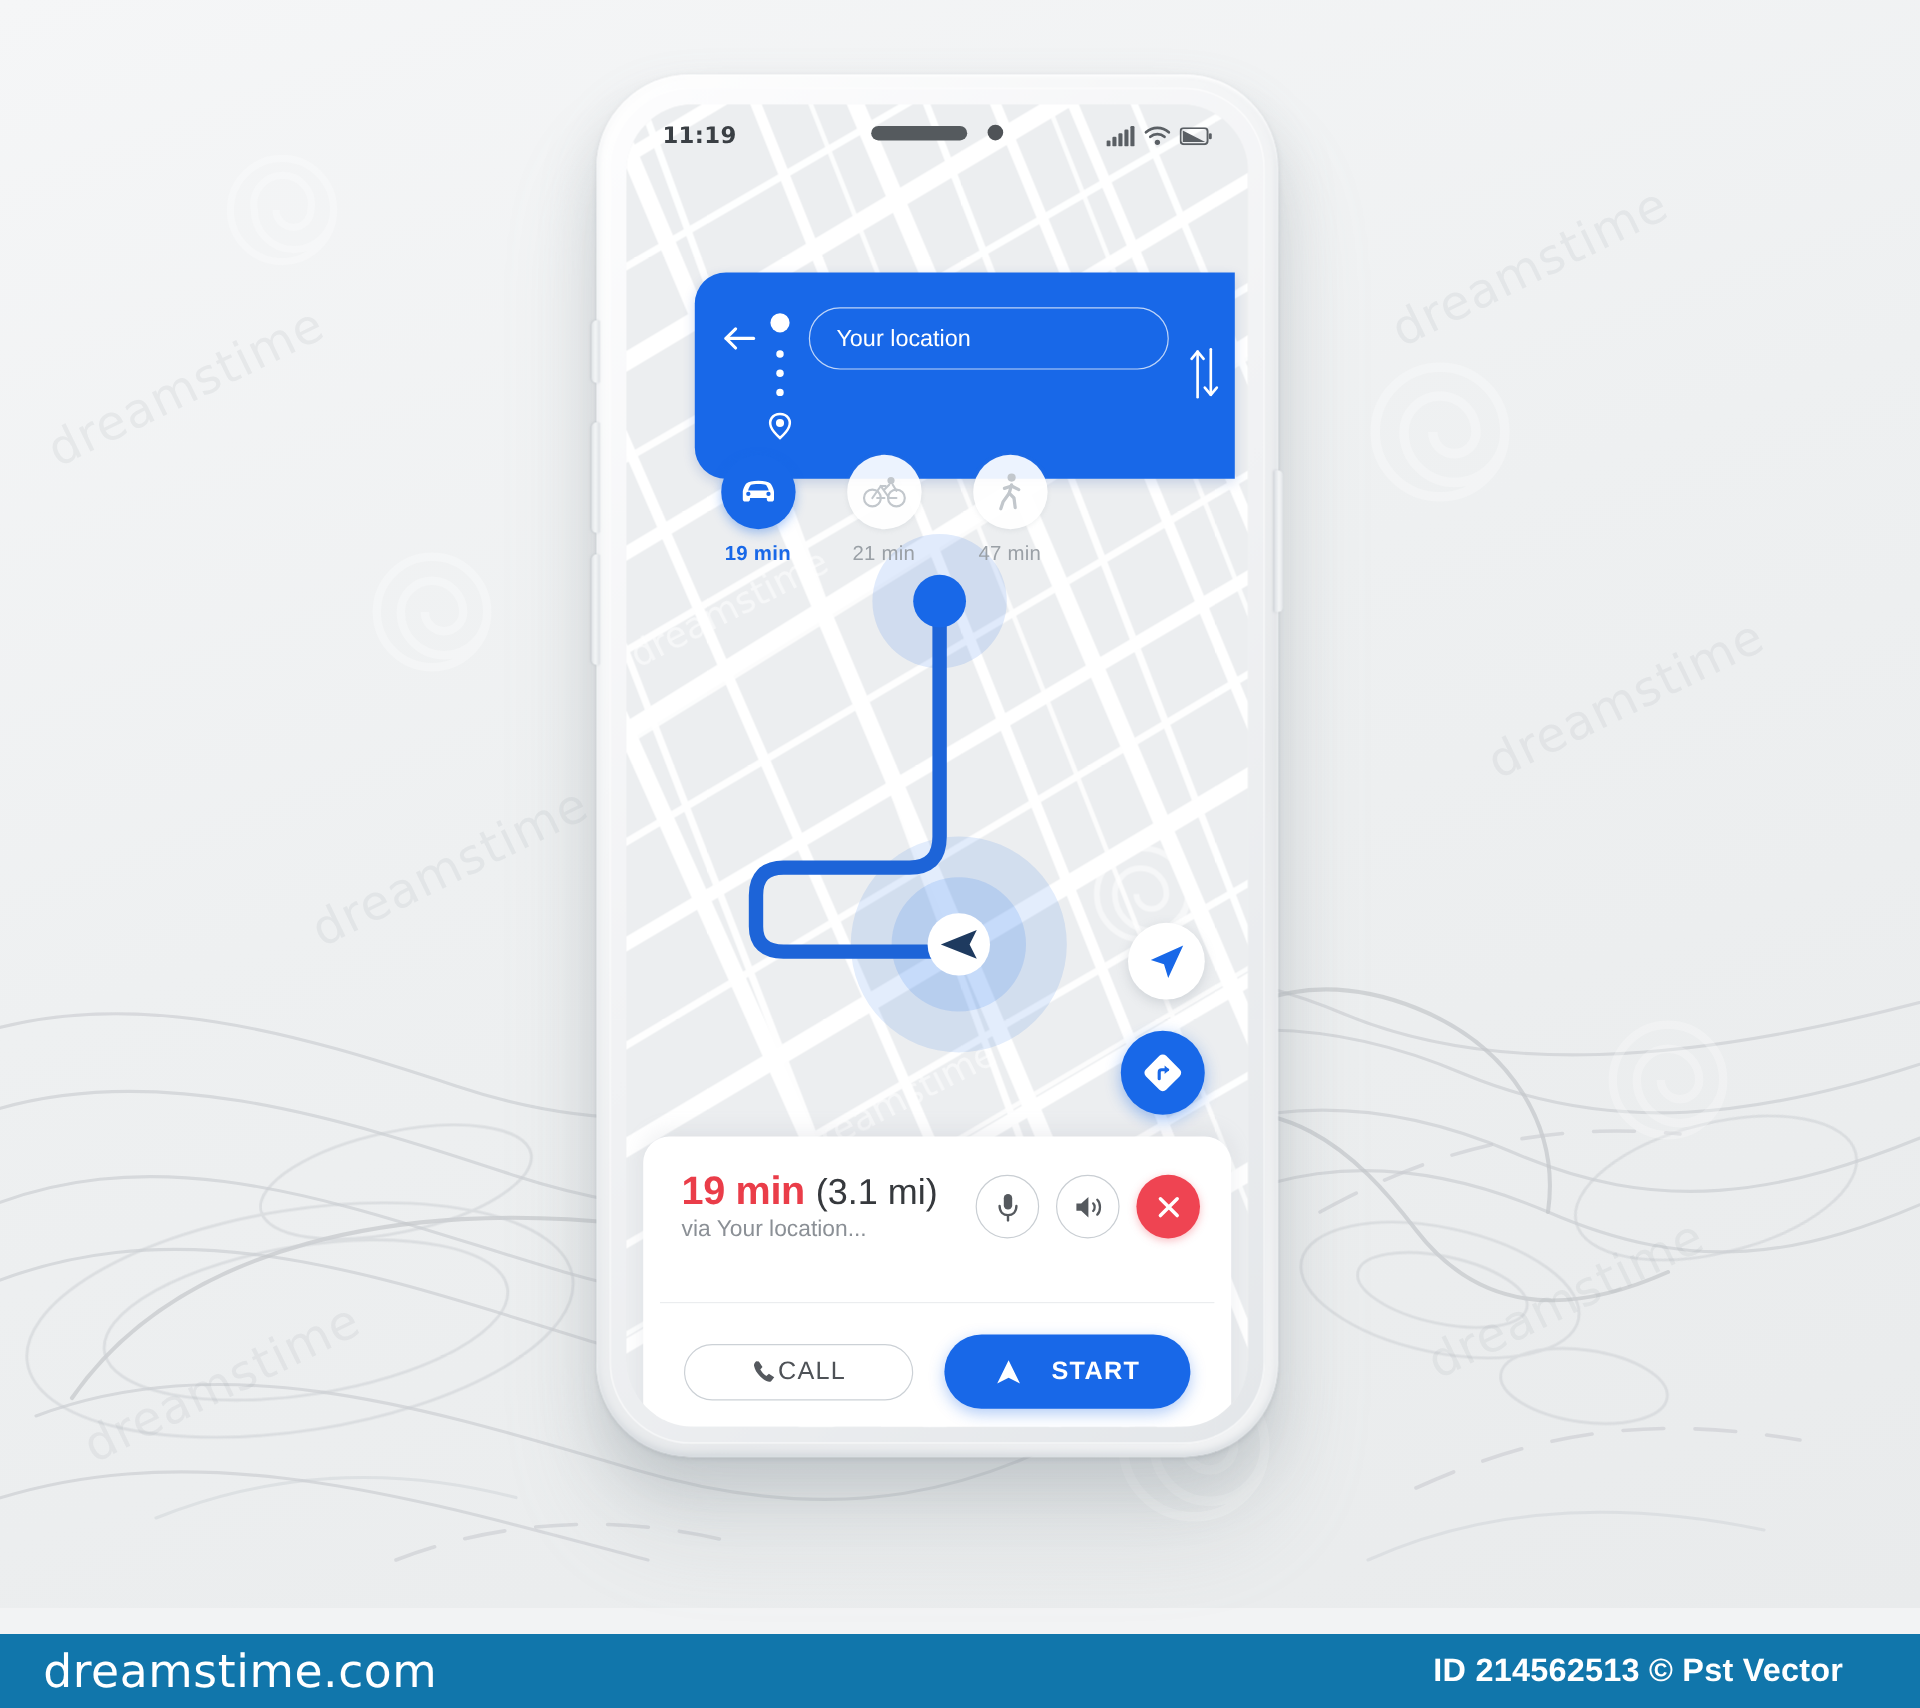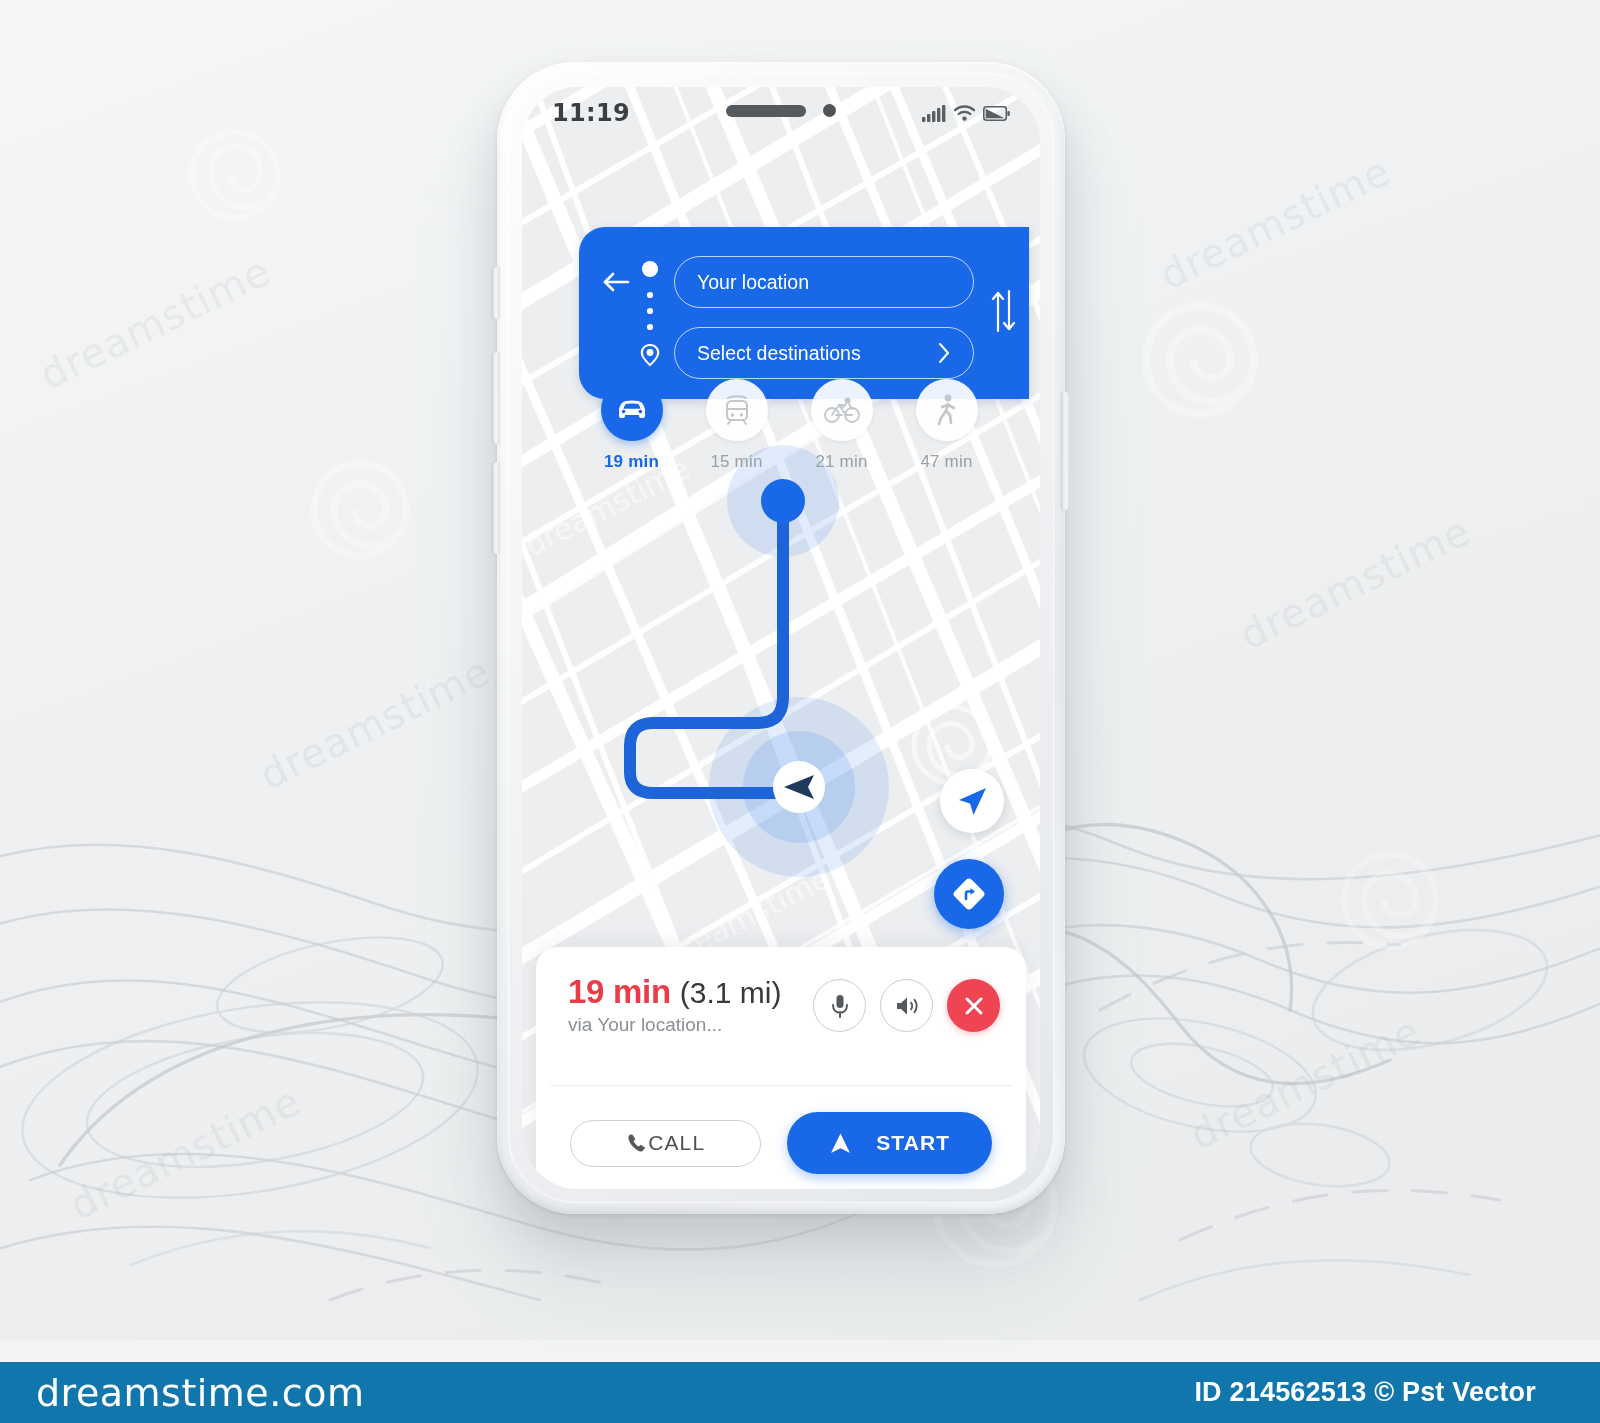--- a/index.html
+++ b/index.html
@@ -78,21 +78,21 @@
 
   
   #statusbar {
     position: absolute; left: 0; top: 0;
     width: 518px; height: 52px;
     display: flex; align-items: center;
     padding: 0 30px;
     z-index: 6;
   }
   #clock {
-    font-size: 24px; font-weight: bold; color: #3a3f44;
+    font-size: 19px; font-weight: bold; color: #3a3f44;
     letter-spacing: .3px;
     font-family: "DejaVu Sans", sans-serif;
   }
   #notch-group {
     position: absolute; left: 50%; top: 17px;
     transform: translateX(-50%);
     display: flex; align-items: center; gap: 17px;
   }
   #speaker-pill { width: 80px; height: 12px; border-radius: 7px; background: #555a5e; }
   #camera-dot { width: 13px; height: 13px; border-radius: 50%; background: #4f5357; }
@@ -454,26 +454,20 @@
         <g>
           <path d="M11,86 C4.6,86 1.5,91.5 3.4,96.5 C4.9,100.5 11,106 11,106 C11,106 17.1,100.5 18.6,96.5 C20.5,91.5 17.4,86 11,86 Z" fill="none" stroke="#ffffff" stroke-width="2.1"></path>
           <circle cx="11" cy="93.5" r="3.4" fill="#ffffff"></circle>
         </g>
       </svg>
 
       <div class="field" id="field-origin">
         <span>Your location</span>
       </div>
 
-      <div class="field" id="field-dest">
-        <span>Select destinations</span>
-        <svg id="dest-chevron" width="14" height="22" viewBox="0 0 14 22">
-          <path d="M3,2 L11,11 L3,20" fill="none" stroke="#ffffff" stroke-width="2.1" stroke-linecap="round" stroke-linejoin="round"></path>
-        </svg>
-      </div>
 
       <svg id="swap-btn" viewBox="0 0 28 44">
         <g fill="none" stroke="#ffffff" stroke-width="2.2" stroke-linecap="round" stroke-linejoin="round">
           <path d="M9,42 L9,4"></path>
             <path d="M4,10 L9,4 L14,10"></path>
           <path d="M20,2 L20,40"></path>
             <path d="M25,34 L20,40 L15,34"></path>
         </g>
       </svg>
     </div>
@@ -485,36 +479,20 @@
           <svg width="34" height="26" viewBox="0 0 34 26">
             <path d="M4,19 L4,13 C4,11.5 5.6,7.2 7.2,5.8 C8.8,4.4 12,3.6 17,3.6 C22,3.6 25.2,4.4 26.8,5.8 C28.4,7.2 30,11.5 30,13 L30,19 C30,20.2 29.2,21 28,21 L26,21 C24.8,21 24,20.2 24,19 L24,18 L10,18 L10,19 C10,20.2 9.2,21 8,21 L6,21 C4.8,21 4,20.2 4,19 Z" fill="#ffffff"></path>
             <path d="M8.4,11.8 C9,9.6 10,7.6 11,7 C12.6,6.2 21.4,6.2 23,7 C24,7.6 25,9.6 25.6,11.8 Z" fill="#1868e8"></path>
             <circle cx="8.6" cy="14.6" r="1.8" fill="#1868e8"></circle>
             <circle cx="25.4" cy="14.6" r="1.8" fill="#1868e8"></circle>
           </svg>
         </div>
         <div class="mode-label">19 min</div>
       </div>
 
-      <div class="mode">
-        <div class="mode-bubble">
-          <svg width="28" height="32" viewBox="0 0 28 32">
-            <g fill="none" stroke="#c2c7cc" stroke-width="2" stroke-linecap="round" stroke-linejoin="round">
-              <path d="M5,4 C8,1.5 20,1.5 23,4"></path>
-              <rect x="4" y="7" width="20" height="19" rx="4.5"></rect>
-              <path d="M4,15 L24,15"></path>
-              <path d="M8,26 L5,30"></path>
-              <path d="M20,26 L23,30"></path>
-            </g>
-            <circle cx="9.5" cy="21" r="1.7" fill="#c2c7cc"></circle>
-            <circle cx="18.5" cy="21" r="1.7" fill="#c2c7cc"></circle>
-          </svg>
-        </div>
-        <div class="mode-label">15 min</div>
-      </div>
 
       <div class="mode">
         <div class="mode-bubble">
           <svg width="36" height="28" viewBox="0 0 36 28">
             <g fill="none" stroke="#c2c7cc" stroke-width="1.8" stroke-linecap="round" stroke-linejoin="round">
               <circle cx="8" cy="19" r="7"></circle>
               <circle cx="28" cy="19" r="7"></circle>
               <path d="M8,19 L15,9 L22,19 L28,19"></path>
               <path d="M15,9 L19,9"></path>
               <path d="M12,19 L18,19"></path>

